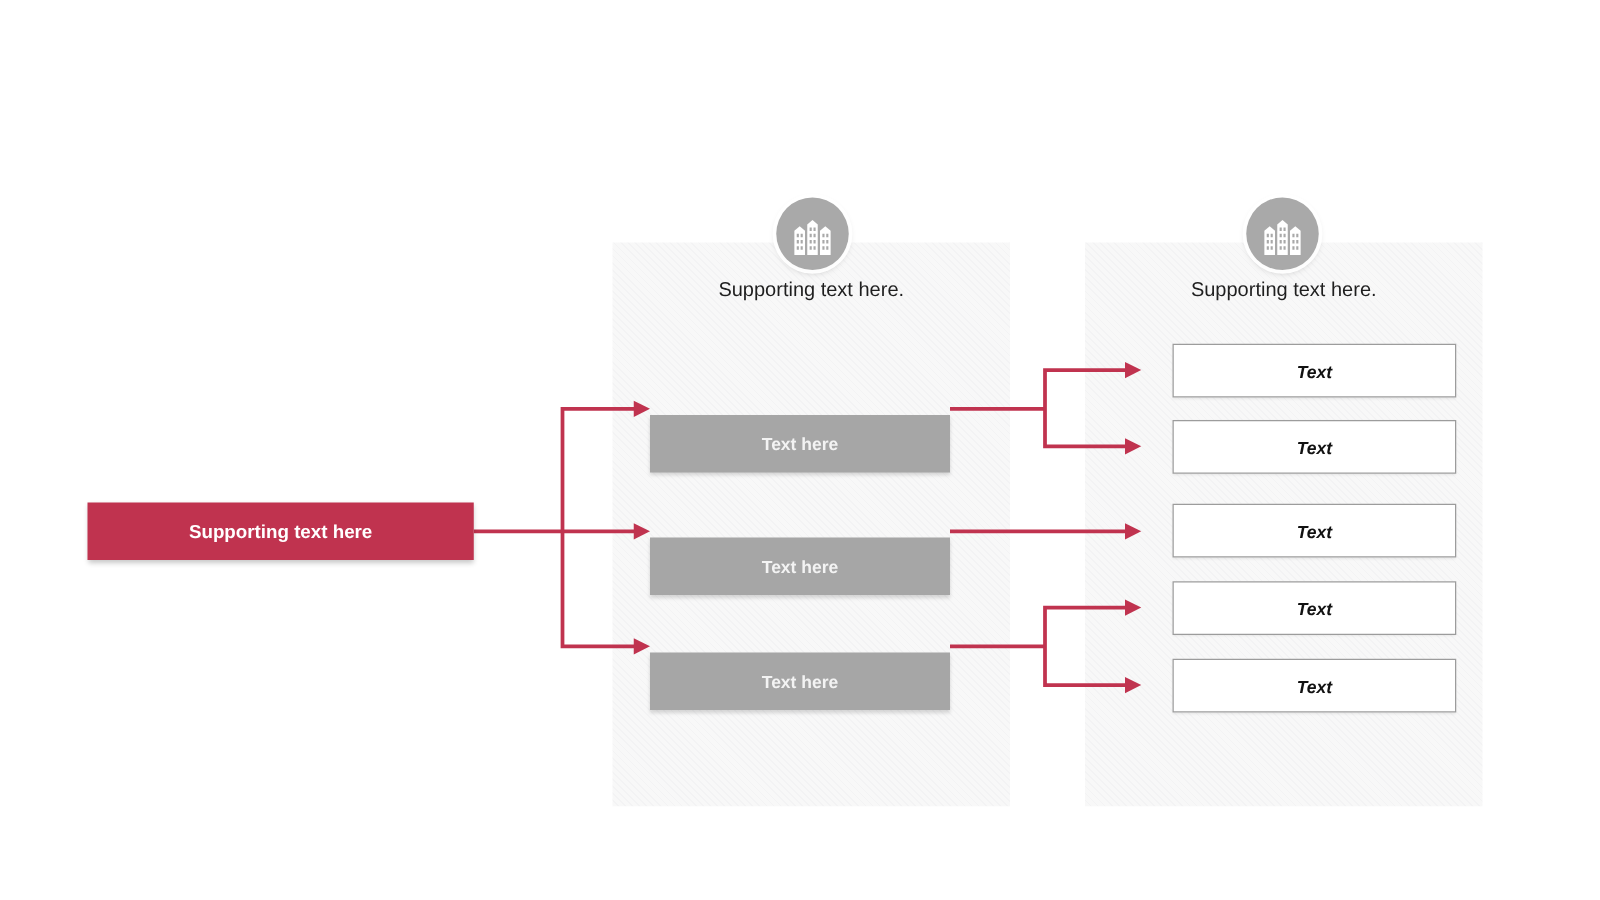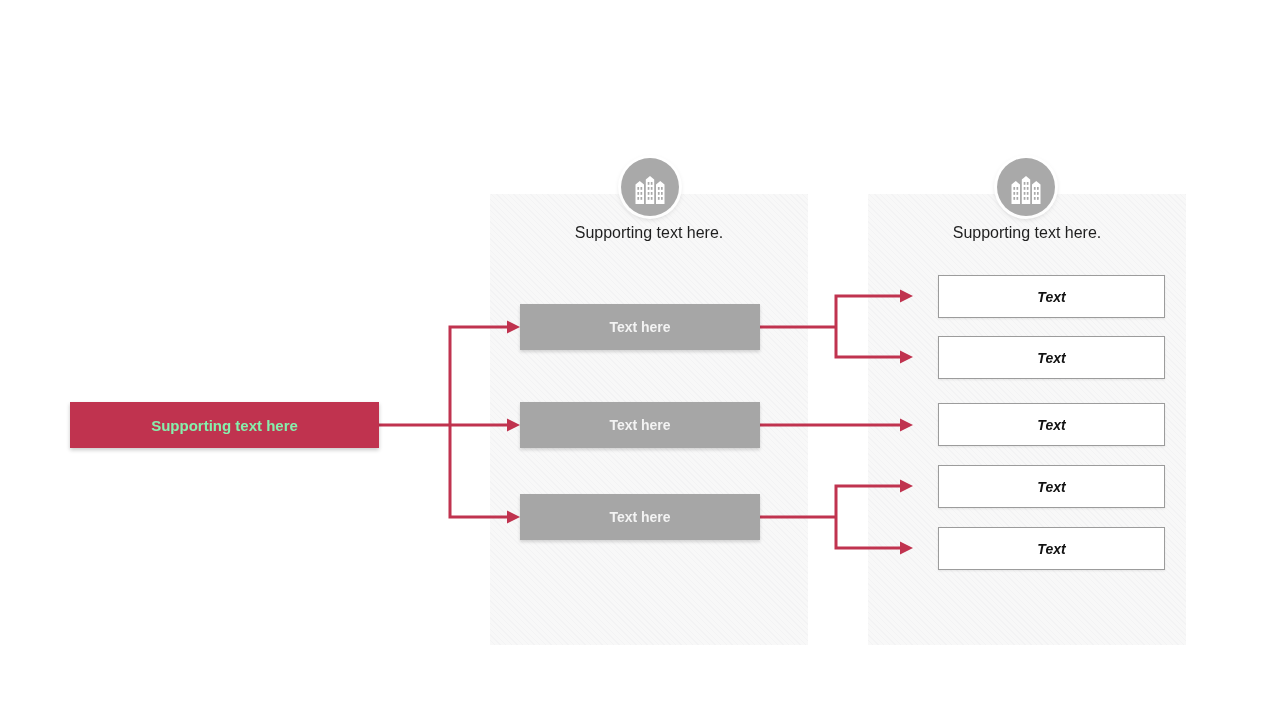--- a/index.html
+++ b/index.html
@@ -28,27 +28,27 @@
   .icon-circle svg { display:block; margin-top:4px; }
 
   
   .caption { position:absolute; top:224px; width:318px; text-align:center;
              font-size:16px; color:#1f1f1f; }
   .caption-mid   { left:490px; }
   .caption-right { left:868px; }
 
   
   .red-box { position:absolute; left:70px; top:402px; width:309px; height:46px;
-             background:var(--accent,#C0334F); color:#86efac; font-weight:bold; font-size:15px;
+             background:var(--accent,#C0334F); color:#ffffff; font-weight:bold; font-size:15px;
              display:flex; align-items:center; justify-content:center;
              box-shadow:0 2px 4px rgba(0,0,0,0.22); }
   .gray-box { position:absolute; left:520px; width:240px; height:46px;
               background:var(--shape-gray,#A6A6A6); color:#f3f3f3; font-weight:bold; font-size:14px;
               display:flex; align-items:center; justify-content:center;
-              box-shadow:0 2px 3px rgba(0,0,0,0.15); }
+              box-shadow:0 2px 3px rgba(0,0,0,0.15);margin-top:28px; }
   .gb-1 { top:304px; } .gb-2 { top:402px; } .gb-3 { top:494px; }
   .white-box { position:absolute; left:938px; width:227px; height:43px;
                background:#ffffff; border:1px solid var(--box-border,#9C9C9C);
                color:#121212; font-weight:bold; font-style:italic; font-size:14px;
                display:flex; align-items:center; justify-content:center;
                box-shadow:0 1px 2px rgba(0,0,0,0.08); }
   .wb-1 { top:275px; } .wb-2 { top:336px; } .wb-3 { top:403px; } .wb-4 { top:465px; } .wb-5 { top:527px; }
 </style>
 </head>
 <body>

